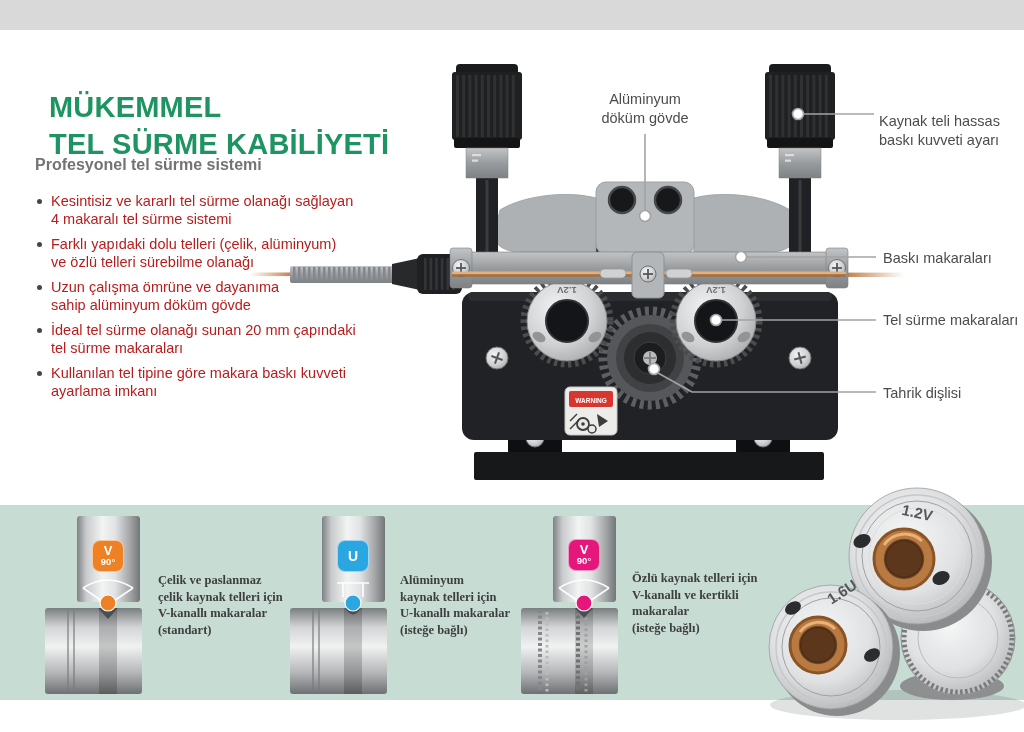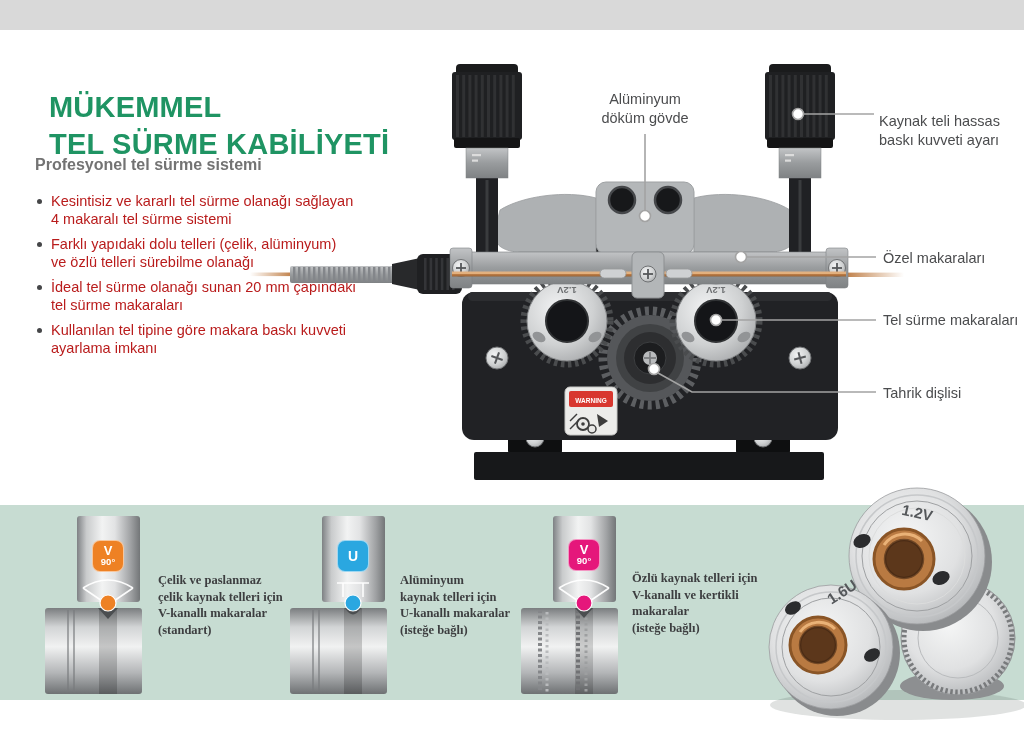--- a/index.html
+++ b/index.html
@@ -55,20 +55,22 @@
 
   <h1 class="title">MÜKEMMEL
 TEL SÜRME KABİLİYETİ</h1>
   <div class="subtitle">Profesyonel tel sürme sistemi</div>
 
   <ul class="features">
     <li>Kesintisiz ve kararlı tel sürme olanağı sağlayan
 4 makaralı tel sürme sistemi</li>
     <li>Farklı yapıdaki dolu telleri (çelik, alüminyum)
 ve özlü telleri sürebilme olanağı</li>
+    <li>Uzun çalışma ömrüne ve dayanıma
+sahip alüminyum döküm gövde</li>
     <li>İdeal tel sürme olanağı sunan 20 mm çapındaki
 tel sürme makaraları</li>
     <li>Kullanılan tel tipine göre makara baskı kuvveti
 ayarlama imkanı</li>
   </ul>
 
   <svg class="abs" style="left:0;top:50px" width="1024" height="440" viewBox="0 50 1024 440">
     <defs>
       <radialGradient id="silver" cx="38%" cy="35%" r="75%">
         <stop offset="0" stop-color="#f2f3f4"></stop>
@@ -247,21 +249,21 @@
       <circle cx="741" cy="257" r="5.5"></circle>
       <circle cx="716" cy="320" r="5.5"></circle>
       <circle cx="654" cy="369" r="5.5"></circle>
     </g>
   </svg>
 
   <div class="callout" id="co-body">Alüminyum
 döküm gövde</div>
   <div class="callout" id="co-adjust">Kaynak teli hassas
 baskı kuvveti ayarı</div>
-  <div class="callout" id="co-press">Özel makaraları</div>
+  <div class="callout" id="co-press">Baskı makaraları</div>
   <div class="callout" id="co-feed">Tel sürme makaraları</div>
   <div class="callout" id="co-gear">Tahrik dişlisi</div>
 
   <div class="teal-band"></div>
 
   <svg class="abs" style="left:0;top:480px" width="1024" height="252" viewBox="0 480 1024 252">
     <defs>
       <linearGradient id="gTop" x1="0" y1="0" x2="1" y2="0">
         <stop offset="0" stop-color="#7e8184"></stop>
           <stop offset="0.15" stop-color="#c9cbcc"></stop>

